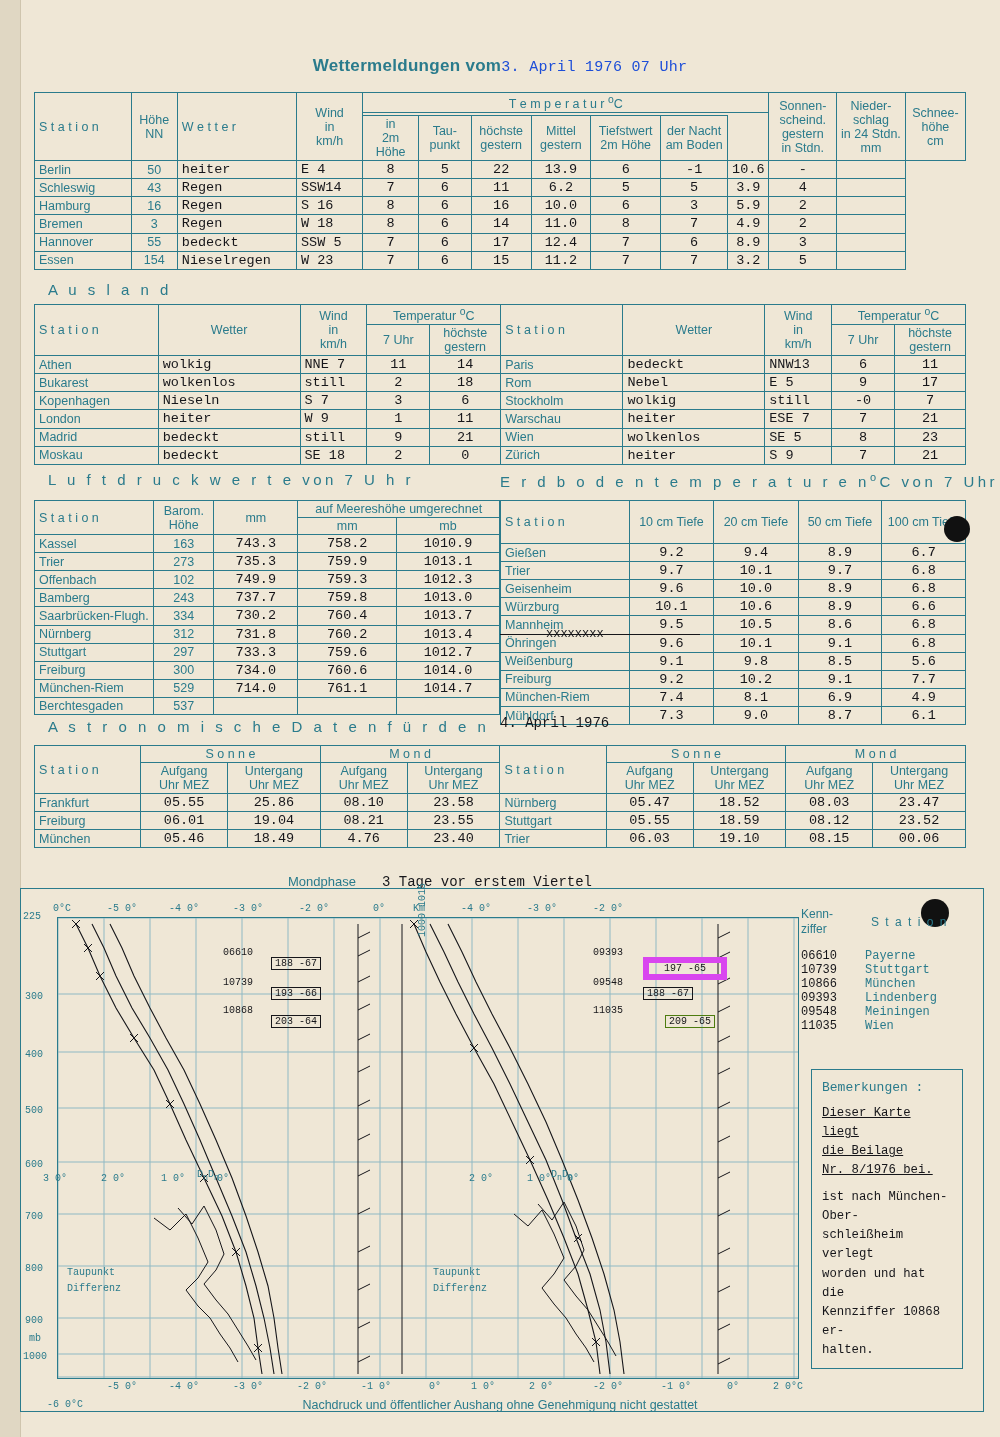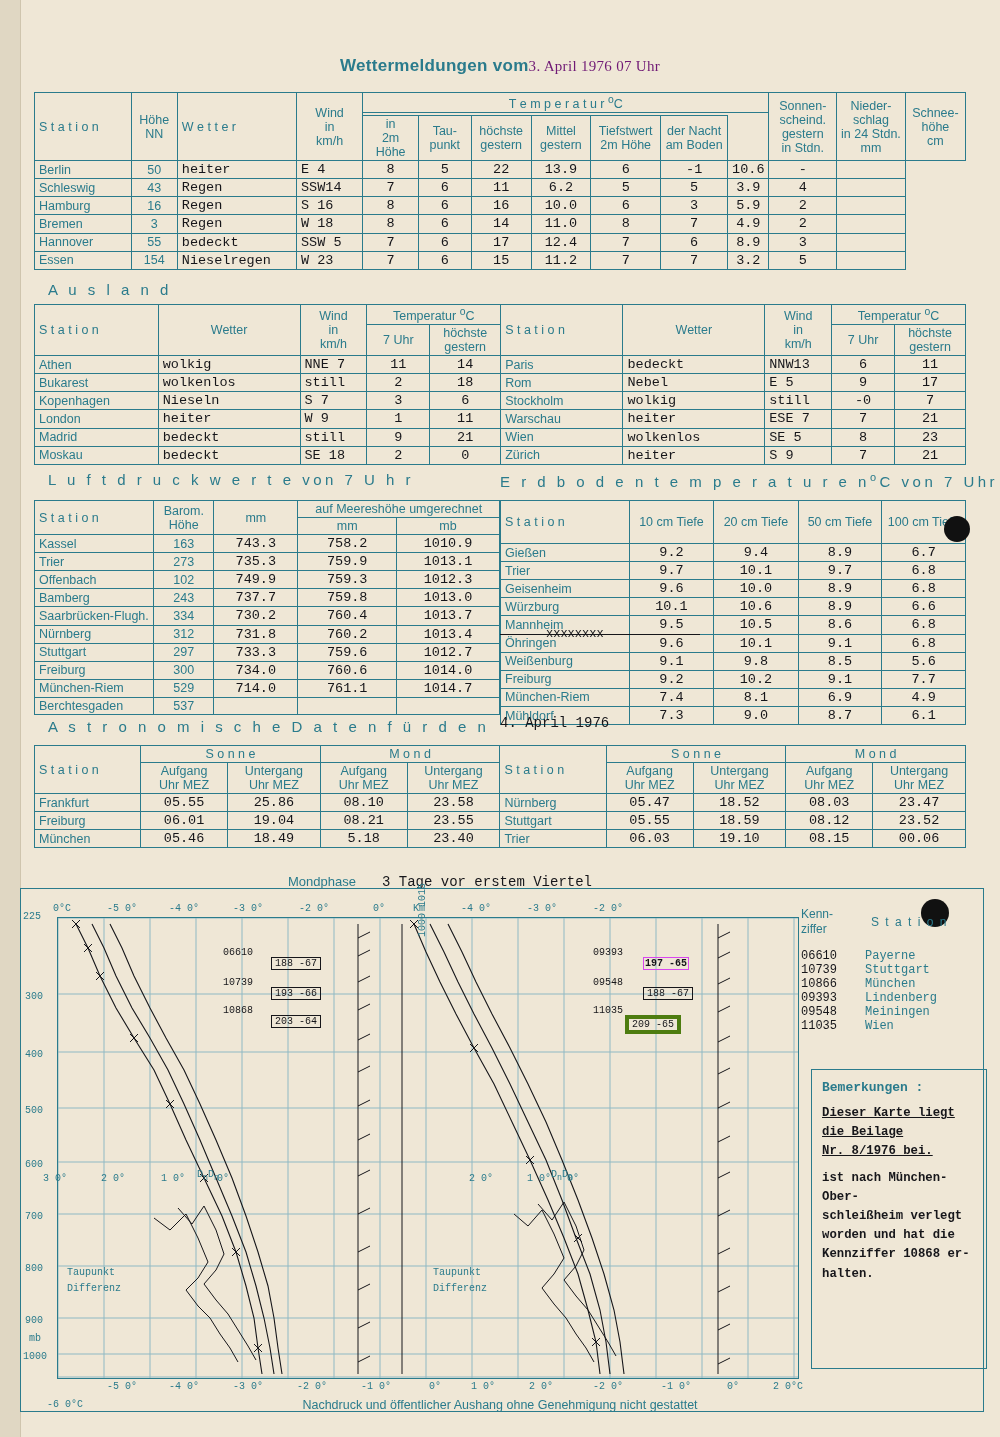--- a/index.html
+++ b/index.html
@@ -16,21 +16,21 @@
     background:
       linear-gradient(90deg,#e3dbc9 0px,#e3dbc9 18px,#efe7d6 19px,#efe7d6 1000px);
   }
   .edge-left{position:absolute;left:0;top:0;width:20px;height:1437px;background:#e0d7c3;border-right:1px solid #cfc5ae;}
 
   .title{
     position:absolute;left:0;top:56px;width:1000px;text-align:center;
     font-size:17px;font-weight:bold;color:#2a7b8c;letter-spacing:.3px;
   }
   .title .date{
-    font-family:Liberation Serif, serif;color:#701a75;font-weight:normal;font-size:15px;
+    font-family:Liberation Mono, monospace;color:#1d4ed8;font-weight:normal;font-size:15px;
   }
 
   table{border-collapse:collapse;}
   .grid{position:absolute;}
   .grid td,.grid th{
     border:1px solid #2a7b8c;
     font-size:12.5px;font-weight:normal;
     color:#2a7b8c;
     padding:1px 4px;
     vertical-align:middle;
@@ -55,23 +55,23 @@
     position:absolute;left:28px;top:896px;font-size:14.5px;letter-spacing:3px;color:#2a7b8c;
   }
   .chart-title .d2{font-family:"Liberation Mono", monospace;letter-spacing:0;color:#16161a;font-size:14px;}
   .plot{position:absolute;border:1px solid #2a7b8c;background:transparent;}
   .axlbl{position:absolute;font-size:10px;color:#2a7b8c;font-family:"Liberation Mono", monospace;}
   .axlblk{position:absolute;font-size:10px;color:#16161a;font-family:"Liberation Mono", monospace;}
   .legendbox{position:absolute;right:14px;top:18px;width:168px;}
   .legend-row{font-family:"Liberation Mono", monospace;font-size:12px;color:#2a7b8c;display:flex;gap:10px;}
   .legend-row .num{color:#16161a;}
   .remarks{
-    position:absolute;left:790px;top:180px;width:176px;height:300px;
+    position:absolute;left:790px;top:180px;width:152px;height:300px;
     border:1px solid #2a7b8c;padding:8px 10px;box-sizing:border-box;
-    font-family:"Liberation Mono", monospace;font-size:12.3px;line-height:1.55;color:#16161a;font-weight:bold;
+    font-family:"Liberation Mono", monospace;font-size:12.3px;line-height:1.55;color:#16161a;
   }
   .remarks .rh{color:#2a7b8c;font-size:13px;margin-bottom:6px;}
   .u{text-decoration:underline;}
   .foot{
     position:absolute;left:0;top:1398px;width:1000px;text-align:center;
     font-size:12.5px;color:#2a7b8c;
   }
   .blot{position:absolute;border-radius:50%;background:#111;}
   .mondphase{position:absolute;left:0;top:874px;width:880px;text-align:center;font-size:13px;}
   .mondphase .mv{font-family:"Liberation Mono", monospace;color:#16161a;margin-left:26px;font-size:14px;}
@@ -524,21 +524,21 @@
     <td class="l">Stuttgart</td>
     <td class="v c">05.55</td>
     <td class="v c">18.59</td>
     <td class="v c">08.12</td>
     <td class="v c">23.52</td>
   </tr>
   <tr>
     <td class="l">München</td>
     <td class="v c">05.46</td>
     <td class="v c">18.49</td>
-    <td class="v c">5.18</td>
+    <td class="v c">4.76</td>
     <td class="v c">23.40</td>
     <td class="l">Trier</td>
     <td class="v c">06.03</td>
     <td class="v c">19.10</td>
     <td class="v c">08.15</td>
     <td class="v c">00.06</td>
   </tr>
 </tbody>
   </table>
 
@@ -723,25 +723,25 @@
   <div class="axlbl" style="left:412px;top:394px;">Differenz</div>
 
   <div class="axlblk" style="left:202px;top:58px;">06610</div>
   <div class="axlblk" style="left:250px;top:68px;border:1px solid #16161a;padding:0 3px;">188 -67</div>
   <div class="axlblk" style="left:202px;top:88px;">10739</div>
   <div class="axlblk" style="left:250px;top:98px;border:1px solid #16161a;padding:0 3px;">193 -66</div>
   <div class="axlblk" style="left:202px;top:116px;">10868</div>
   <div class="axlblk" style="left:250px;top:126px;border:1px solid #16161a;padding:0 3px;">203 -64</div>
 
   <div class="axlblk" style="left:572px;top:58px;">09393</div>
-  <div class="axlblk" style="left:622px;top:68px;border:1px solid #d946ef;padding:0 1px;font-weight:bold;">197 -65</div>
+  <div class="axlblk" style="left:622px;top:68px;border:6px solid #d946ef;padding:0 15px;">197 -65</div>
   <div class="axlblk" style="left:572px;top:88px;">09548</div>
   <div class="axlblk" style="left:622px;top:98px;border:1px solid #16161a;padding:0 3px;">188 -67</div>
   <div class="axlblk" style="left:572px;top:116px;">11035</div>
-  <div class="axlblk" style="left:604px;top:126px;border:4px solid #4d7c0f;padding:0 3px;">209 -65</div>
+  <div class="axlblk" style="left:644px;top:126px;border:1px solid #4d7c0f;padding:0 3px;">209 -65</div>
 
   <div class="legendbox">
     <div style="display:flex;gap:12px;font-size:12px;line-height:1.25;">
       <div style="width:58px;">
         <div>Kenn-</div>
         <div>ziffer</div>
       </div>
       <div style="padding-top:8px;letter-spacing:1.5px;">S t a t i o n</div>
     </div>
     <div style="height:12px"></div>

